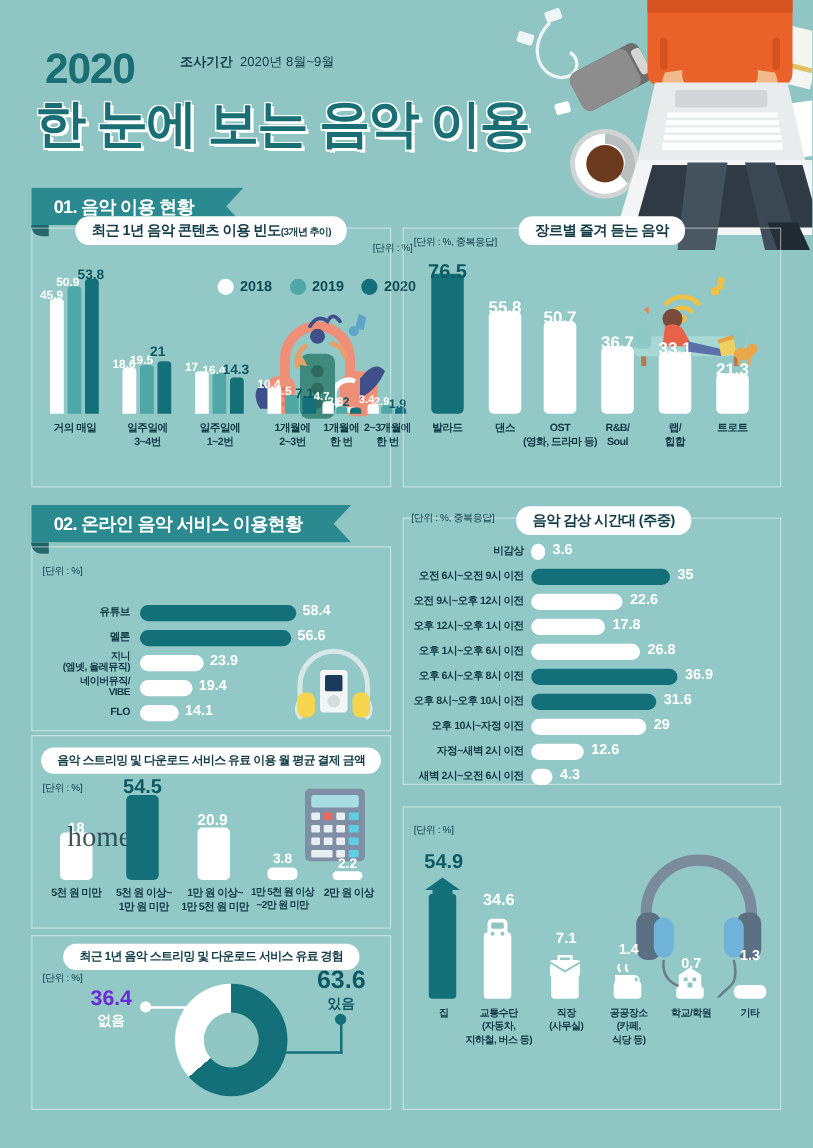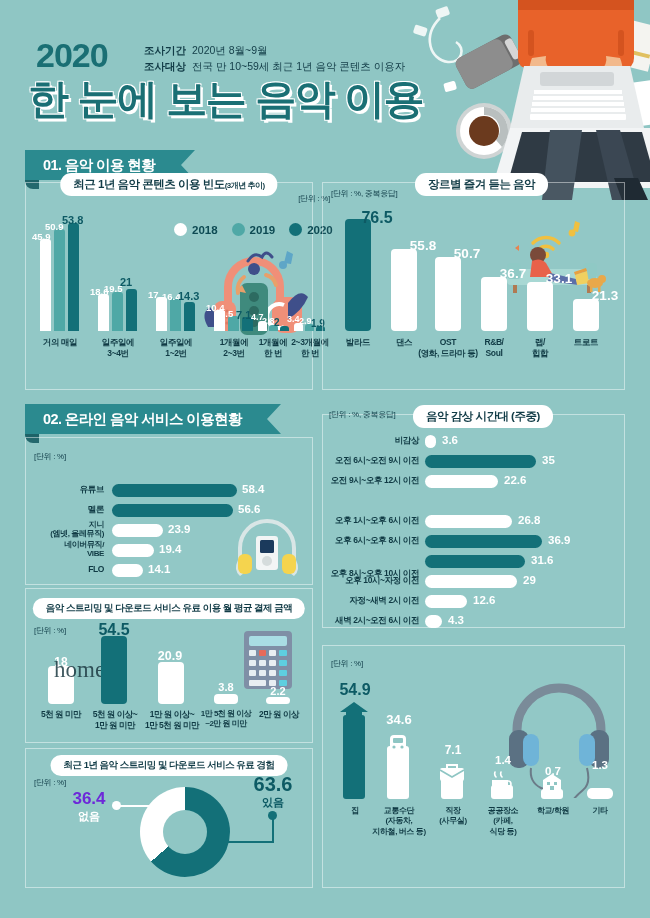--- a/index.html
+++ b/index.html
@@ -78,21 +78,21 @@
   .cat-lab {
     position:absolute; text-align:center; font-size:8.5px; font-weight:bold;
     color:#103a44; line-height:1.25; letter-spacing:-0.4px;
   }
   .legend { position:absolute; display:flex; gap:14px; align-items:center; }
   .lg { display:flex; align-items:center; gap:5px; font-size:11.5px; font-weight:bold; color:#0d4a53; }
   .dot { width:13px; height:13px; border-radius:50%; display:inline-block; }
 
   
   .g-bar { position:absolute; bottom:0; border-radius:4px; }
-  .g-val { position:absolute; font-weight:bold; white-space:nowrap; text-align:center;margin-left:19px; }
+  .g-val { position:absolute; font-weight:bold; white-space:nowrap; text-align:center; }
   .g-lab { position:absolute; text-align:center; font-size:8.5px; font-weight:bold; color:#103a44; line-height:1.3; letter-spacing:-0.4px; }
 
   
   .h-row { position:absolute; left:0; width:100%; height:15px; }
   .h-lab { position:absolute; right:0; top:0; font-size:8.5px; font-weight:bold; color:#103a44; text-align:right; line-height:1.15; letter-spacing:-0.4px; white-space:nowrap; }
   .h-bar { position:absolute; height:13px; border-radius:7px; }
   .h-val { position:absolute; font-size:11.5px; font-weight:bold; white-space:nowrap; }
 
   
   .p-bar { position:absolute; bottom:0; border-radius:4px; }
@@ -119,23 +119,20 @@
 <body>
 
 <div class="page">
 
   <div class="header">
     <div class="year">2020</div>
 
     <div class="survey-meta">
       <div class="meta-row">
         <span class="meta-key">조사기간</span><span>2020년 8월~9월</span>
-      </div>
-      <div class="meta-row">
-        <span class="meta-key">조사대상</span><span>전국 만 10~59세 최근 1년 음악 콘텐츠 이용자</span>
       </div>
     </div>
 
     <div class="main-title">한 눈에 보는 음악 이용</div>
 
     <svg class="illus-top" viewBox="0 0 250 200">
 
       <path d="M40 18 C 22 36, 30 60, 48 62 C 62 63, 66 48, 56 42" stroke="#eef6f5" stroke-width="2.6" fill="none"></path>
       <rect x="36" y="8" width="13" height="9" rx="2" fill="#eef6f5" transform="rotate(-20 42 12)"></rect>
       <rect x="14" y="26" width="13" height="9" rx="2" fill="#eef6f5" transform="rotate(18 20 30)"></rect>
@@ -495,35 +492,40 @@
       <div class="h-bar" style="left:102px; top:0; width:111px; background:#137078;"></div>
       <div class="h-val" style="left:219px; top:-1px; color:#ffffff;">35</div>
     </div>
 
     <div class="h-row" style="top:60px;">
       <div class="h-lab" style="left:0; width:96px; top:1px;">오전 9시~오후 12시 이전</div>
       <div class="h-bar" style="left:102px; top:0; width:73px; background:#ffffff;"></div>
       <div class="h-val" style="left:181px; top:-1px; color:#ffffff;">22.6</div>
     </div>
 
+    <div class="h-row" style="top:80px;">
+      <div class="h-lab" style="left:0; width:96px; top:1px;">오후 12시~오후 1시 이전</div>
+      <div class="h-bar" style="left:102px; top:0; width:59px; background:#ffffff;"></div>
+      <div class="h-val" style="left:167px; top:-1px; color:#ffffff;">17.8</div>
+    </div>
 
     <div class="h-row" style="top:100px;">
       <div class="h-lab" style="left:0; width:96px; top:1px;">오후 1시~오후 6시 이전</div>
       <div class="h-bar" style="left:102px; top:0; width:87px; background:#ffffff;"></div>
       <div class="h-val" style="left:195px; top:-1px; color:#ffffff;">26.8</div>
     </div>
 
     <div class="h-row" style="top:120px;">
       <div class="h-lab" style="left:0; width:96px; top:1px;">오후 6시~오후 8시 이전</div>
       <div class="h-bar" style="left:102px; top:0; width:117px; background:#137078;"></div>
       <div class="h-val" style="left:225px; top:-1px; color:#ffffff;">36.9</div>
     </div>
 
     <div class="h-row" style="top:140px;">
-      <div class="h-lab" style="left:0; width:96px; top:1px;margin-top:13px;">오후 8시~오후 10시 이전</div>
+      <div class="h-lab" style="left:0; width:96px; top:1px;">오후 8시~오후 10시 이전</div>
       <div class="h-bar" style="left:102px; top:0; width:100px; background:#137078;"></div>
       <div class="h-val" style="left:208px; top:-1px; color:#ffffff;">31.6</div>
     </div>
 
     <div class="h-row" style="top:160px;">
       <div class="h-lab" style="left:0; width:96px; top:1px;">오후 10시~자정 이전</div>
       <div class="h-bar" style="left:102px; top:0; width:92px; background:#ffffff;"></div>
       <div class="h-val" style="left:200px; top:-1px; color:#ffffff;">29</div>
     </div>
 

